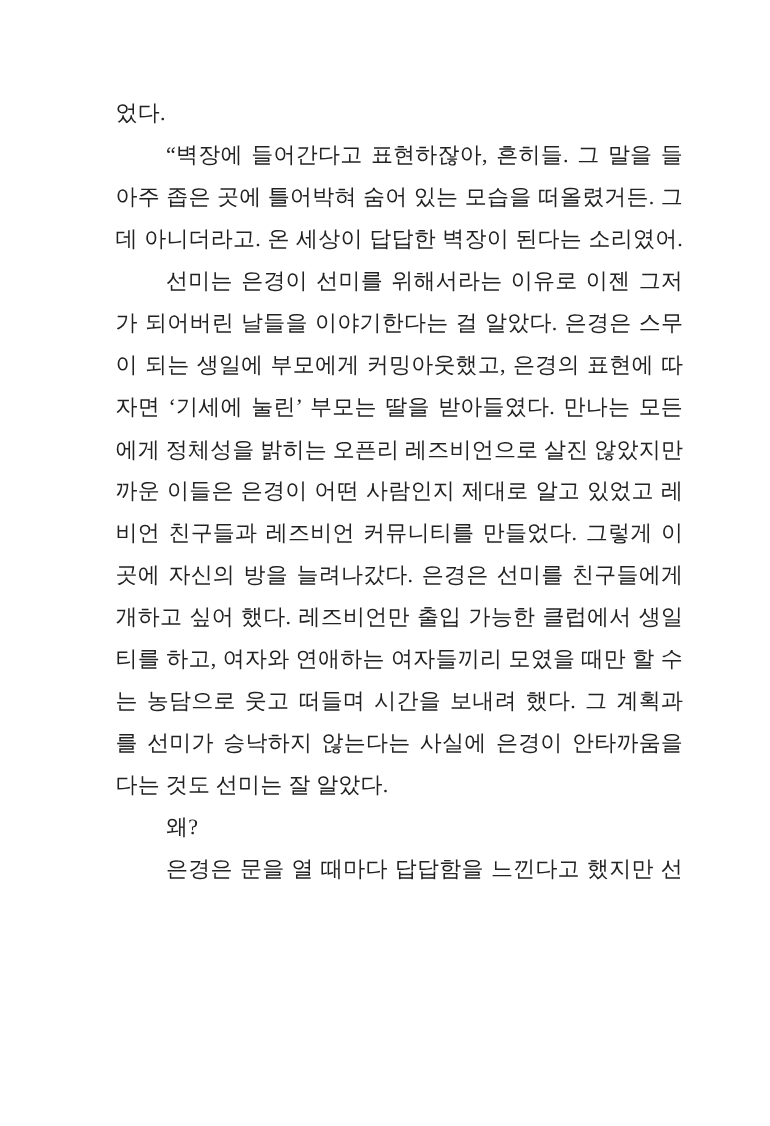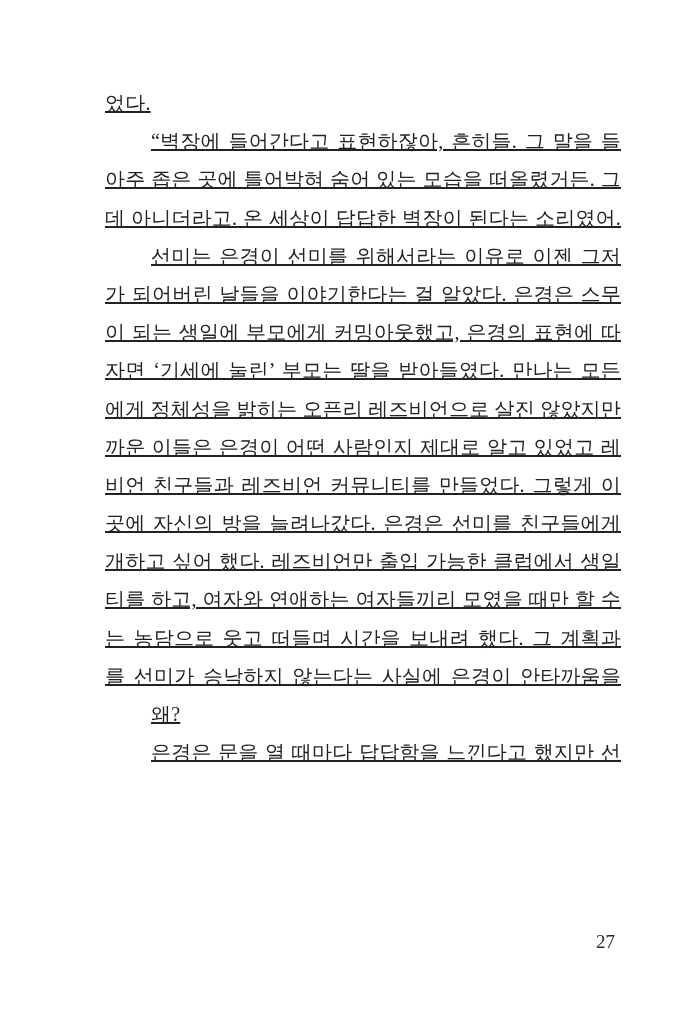--- a/index.html
+++ b/index.html
@@ -23,21 +23,20 @@
     width: 516px;
   }
   .line {
     height: 38.2px;
     line-height: 38.2px;
     font-size: 20px;
     letter-spacing: 0.2px;
     text-align: justify;
     text-align-last: justify;
     overflow: hidden;
-    text-decoration: underline;
   }
   .line.end {
     text-align: left;
     text-align-last: left;
   }
   .line.indent {
     padding-left: 46px;
   }
   .pagenum {
     position: absolute;
@@ -64,17 +63,17 @@
     <div class="line">이 되는 생일에 부모에게 커밍아웃했고, 은경의 표현에 따르</div>
     <div class="line">자면 ‘기세에 눌린’ 부모는 딸을 받아들였다. 만나는 모든 이들</div>
     <div class="line">에게 정체성을 밝히는 오픈리 레즈비언으로 살진 않았지만 가</div>
     <div class="line">까운 이들은 은경이 어떤 사람인지 제대로 알고 있었고 레즈</div>
     <div class="line">비언 친구들과 레즈비언 커뮤니티를 만들었다. 그렇게 이곳저</div>
     <div class="line">곳에 자신의 방을 늘려나갔다. 은경은 선미를 친구들에게 소</div>
     <div class="line">개하고 싶어 했다. 레즈비언만 출입 가능한 클럽에서 생일 파</div>
     <div class="line">티를 하고, 여자와 연애하는 여자들끼리 모였을 때만 할 수 있</div>
     <div class="line">는 농담으로 웃고 떠들며 시간을 보내려 했다. 그 계획과 초대</div>
     <div class="line">를 선미가 승낙하지 않는다는 사실에 은경이 안타까움을 느낀</div>
+    <div class="line end">다는 것도 선미는 잘 알았다.</div>
     <div class="line indent end">왜?</div>
     <div class="line indent">은경은 문을 열 때마다 답답함을 느낀다고 했지만 선미는</div>
   </div>
-  <div class="pagenum">27</div>
 </div>
 
 </body></html>

